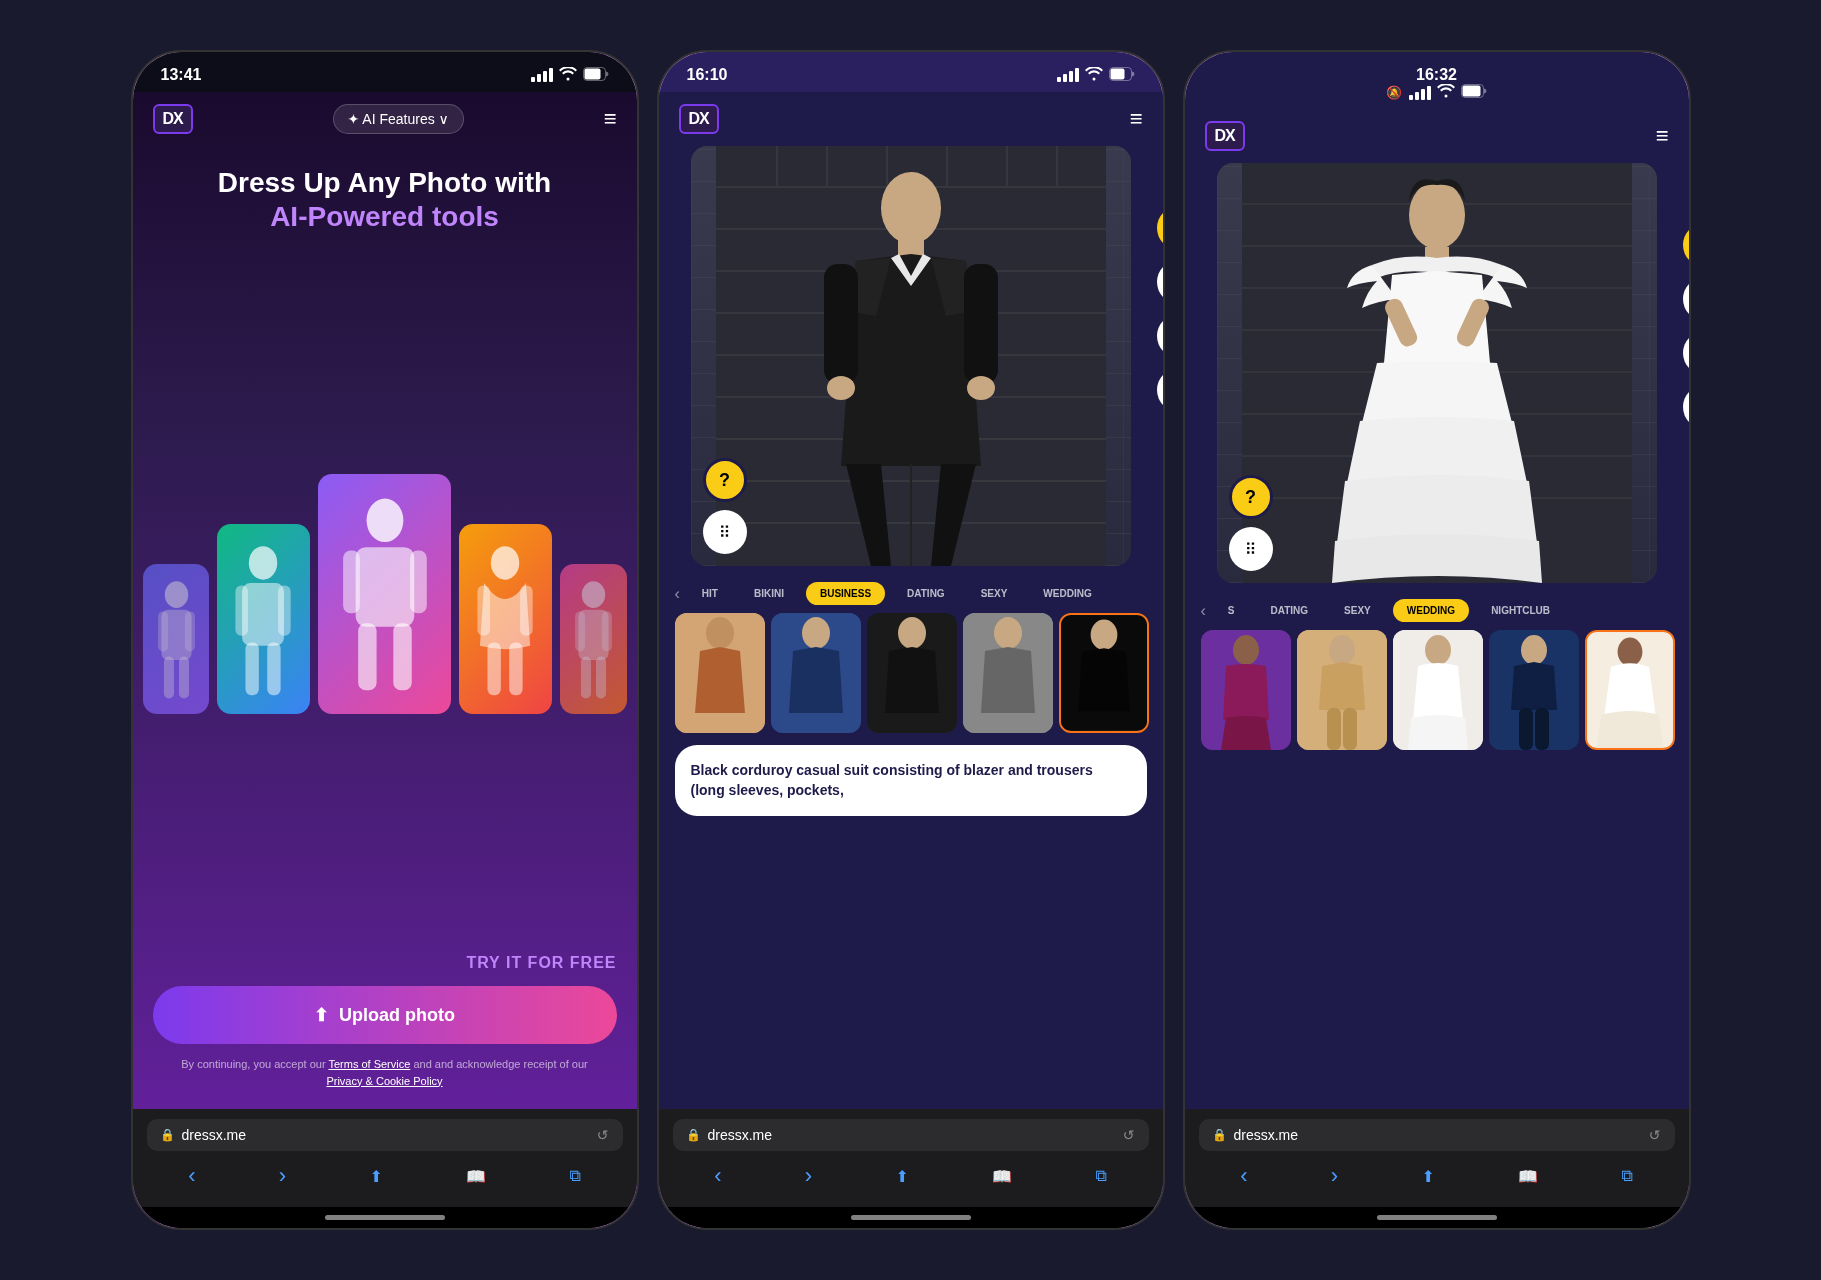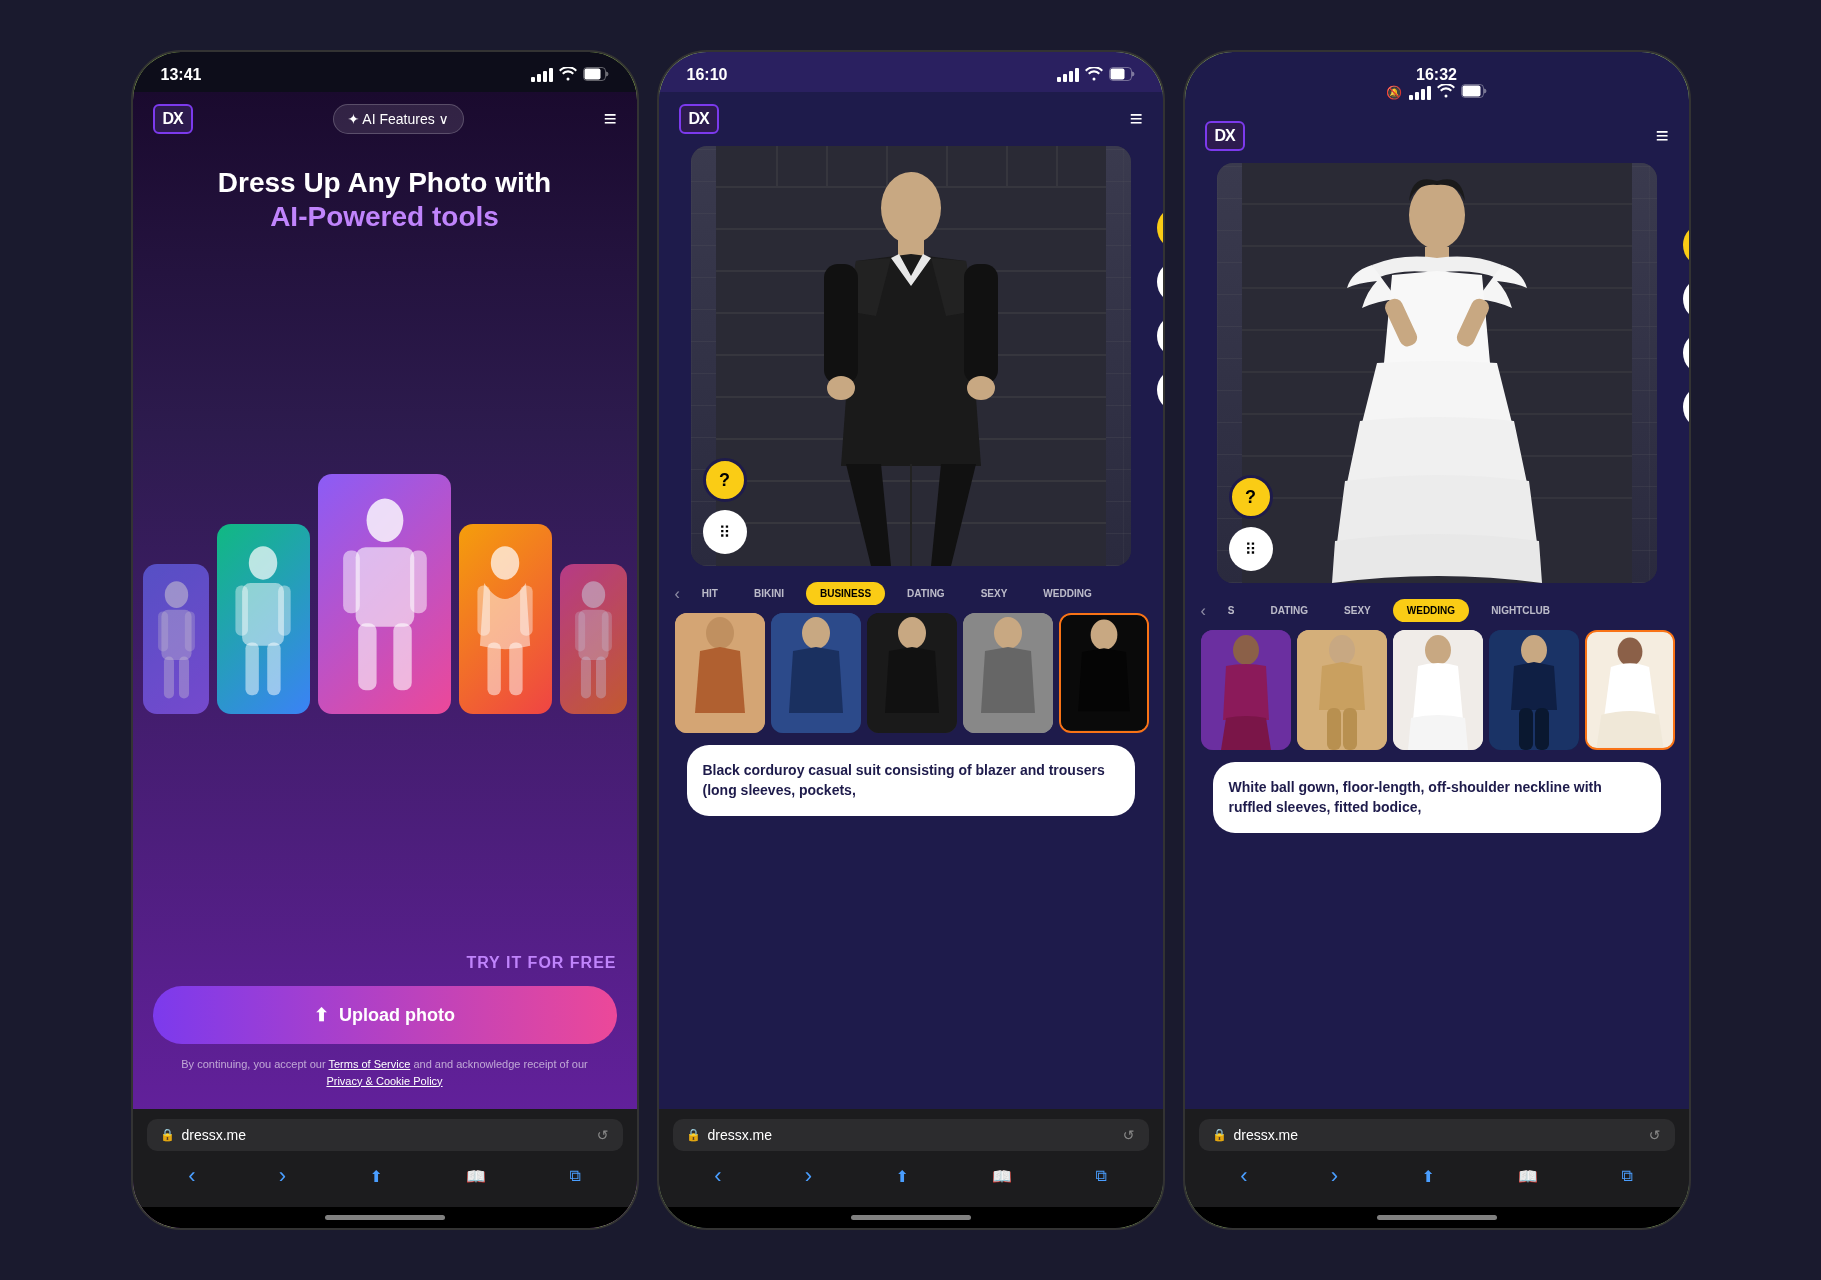--- a/index.html
+++ b/index.html
@@ -11,21 +11,21 @@
       min-height: 100vh;
       font-family: -apple-system, BlinkMacSystemFont, 'Segoe UI', sans-serif;
       gap: 18px;
       padding: 20px;
     }
 
     
     .phone {
       width: 508px;
       height: 1180px;
-      background: #bef264;
+      background: #f0abfc;
       border-radius: 50px;
       overflow: hidden;
       position: relative;
       border: 2px solid #333;
       flex-shrink: 0;
       display: flex;
       flex-direction: column;
     }
 
     
@@ -366,21 +366,21 @@
       width: 100%;
       height: 100%;
       display: flex;
       align-items: center;
       justify-content: center;
       font-size: 40px;
     }
 
     
     .description-card {
-      margin: 12px 28px;
+      margin: 12px 16px;
       background: #fff;
       border-radius: 22px;
       padding: 16px;
       flex-shrink: 0;
     }
     .description-text {
       color: #1e1b4b;
       font-size: 14px;
       font-weight: 600;
       line-height: 1.4;
@@ -912,23 +912,20 @@
             <svg viewBox="0 0 90 120" width="90" height="120">
               <rect width="90" height="120" fill="#f5ede0"></rect>
               <ellipse cx="45" cy="20" rx="13" ry="15" fill="#8b6048"></ellipse>
               <path d="M25 36 Q45 28 65 36 L72 88 L18 88 Z" fill="#fff"></path>
               <path d="M15 86 Q45 78 75 86 L80 120 L10 120 Z" fill="#f0e8d8"></path>
             </svg>
           </div>
         </div>
       </div>
 
-      <div class="description-card">
-        <p class="description-text">White ball gown, floor-length, off-shoulder neckline with ruffled sleeves, fitted bodice,</p>
-      </div>
     </div>
 
     <div class="browser-bar">
       <div class="url-bar">
         <span class="lock-icon">🔒</span>
         <span>dressx.me</span>
         <span style="margin-left: auto; color: #888;">↺</span>
       </div>
       <div class="browser-nav">
         <span>‹</span>

